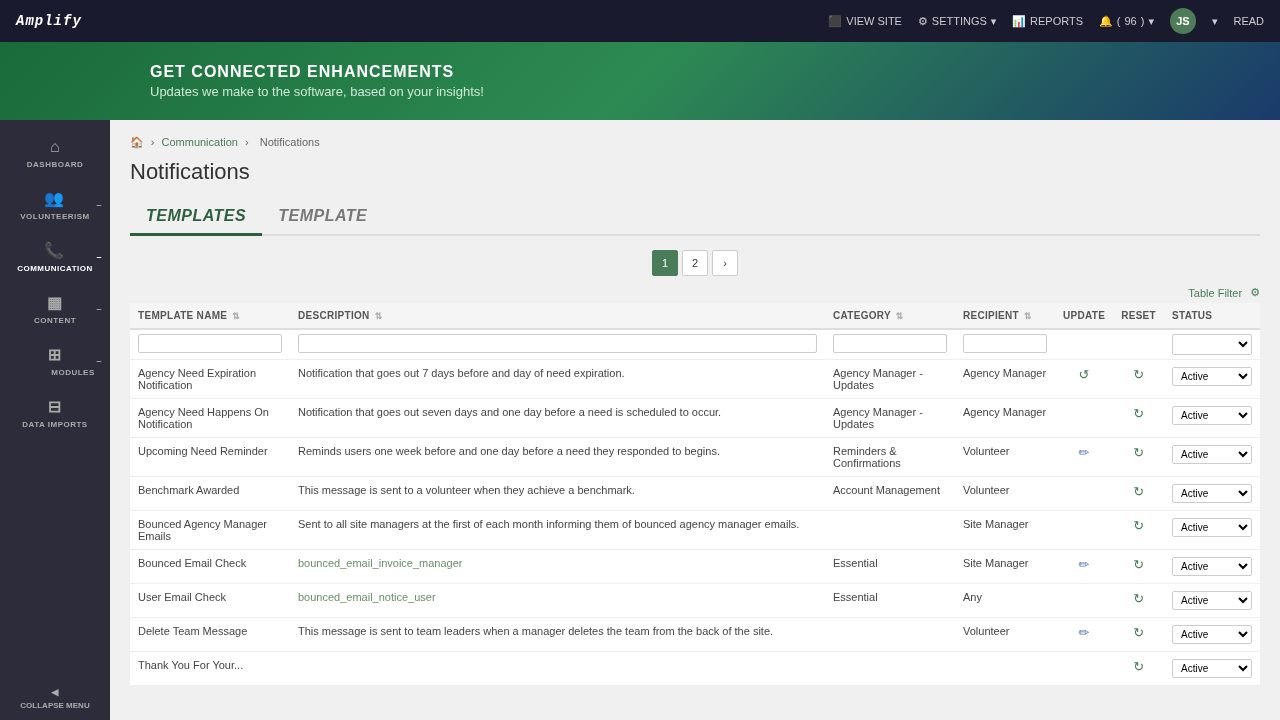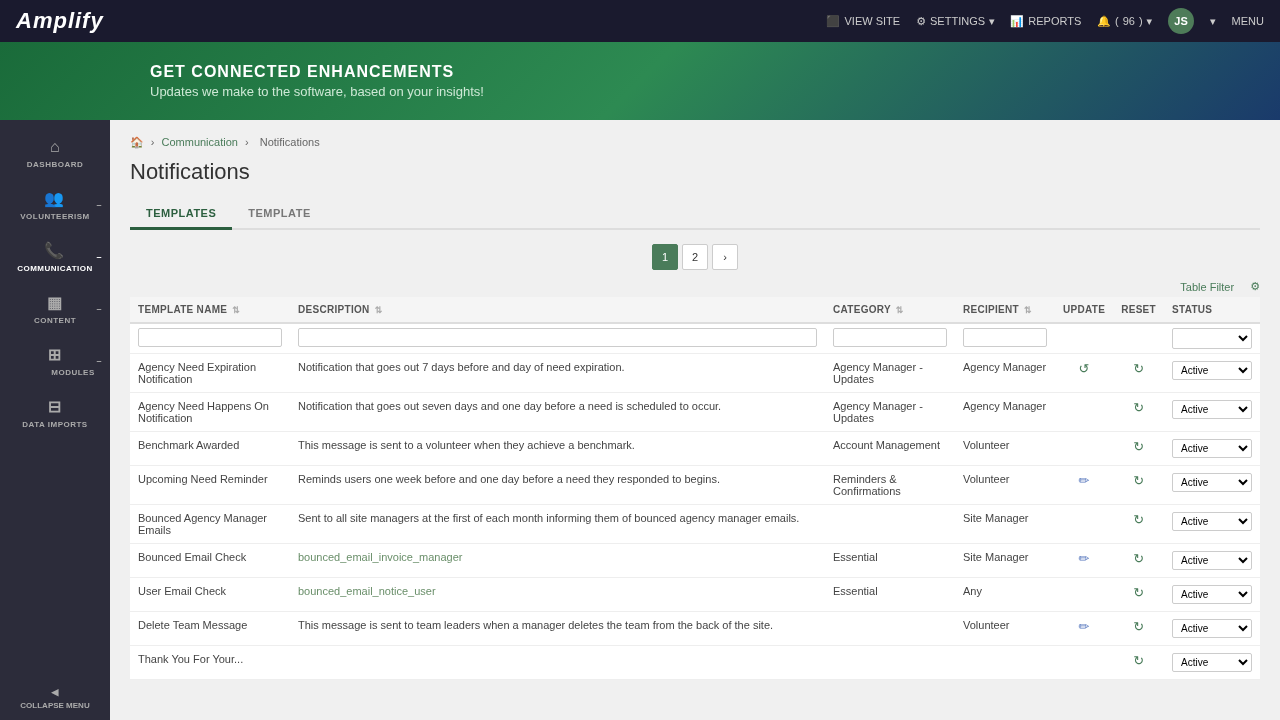--- a/index.html
+++ b/index.html
@@ -9,24 +9,25 @@
     .topbar {
       background: #1a1a2e;
       height: 42px;
       display: flex;
       align-items: center;
       justify-content: space-between;
       padding: 0 16px;
     }
     .topbar-logo {
       color: #fff;
-      font-size: 22px;
+      font-size: 14px;
       font-style: italic;
       font-weight: bold;
       letter-spacing: 1px;
+      font-family: Liberation Mono, monospace;
     }
     .topbar-right {
       display: flex;
       align-items: center;
       gap: 16px;
     }
     .topbar-item {
       color: #ccc;
       font-size: 11px;
       display: flex;
@@ -163,27 +164,28 @@
     }
 
     
     .tabs {
       display: flex;
       border-bottom: 2px solid #ddd;
       margin-bottom: 14px;
     }
     .tab {
       padding: 8px 16px;
-      font-size: 11px;
+      font-size: 16px;
       font-weight: bold;
       color: #777;
       cursor: pointer;
       letter-spacing: 0.5px;
       border-bottom: 3px solid transparent;
       margin-bottom: -2px;
+      font-style: italic;
     }
     .tab.active {
       color: #2c5f3f;
       border-bottom: 3px solid #2c5f3f;
     }
 
     
     .pagination {
       display: flex;
       align-items: center;
@@ -211,21 +213,21 @@
       display: flex;
       justify-content: flex-end;
       margin-bottom: 4px;
     }
     .table-filter-btn {
       font-size: 11px;
       color: #4a7c5a;
       cursor: pointer;
       display: flex;
       align-items: center;
-      gap: 16px;
+      gap: 8px;
     }
 
     
     .data-table {
       width: 100%;
       border-collapse: collapse;
       font-size: 11px;
       background: #fff;
     }
     .data-table th {
@@ -305,21 +307,21 @@
       <span>(</span>
         <span>96</span>
         <span>)</span>
       <span>▾</span>
     </div>
     <div class="topbar-avatar">
       <span>JS</span>
     </div>
     <span class="topbar-item">▾</span>
     <div class="topbar-item">
-      <span>MENU</span>
+      <span>READ</span>
     </div>
   </div>
 </div>
 
 <div class="banner">
   <div class="banner-text">
     <h2>GET CONNECTED ENHANCEMENTS</h2>
     <p>Updates we make to the software, based on your insights!</p>
   </div>
 </div>
@@ -434,38 +436,38 @@
           <tr>
             <td>Agency Need Happens On Notification</td>
             <td>Notification that goes out seven days and one day before a need is scheduled to occur.</td>
             <td>Agency Manager - Updates</td>
             <td>Agency Manager</td>
             <td style="text-align:center;"></td>
             <td style="text-align:center;"><span class="action-icon">↻</span></td>
             <td><select class="status-select"><option>Active</option><option>Inactive</option></select></td>
           </tr>
           <tr>
+            <td>Upcoming Need Reminder</td>
+            <td>Reminds users one week before and one day before a need they responded to begins.</td>
+            <td>Reminders &amp; Confirmations</td>
+            <td>Volunteer</td>
+            <td style="text-align:center;"><span class="action-icon blue">✏</span></td>
+            <td style="text-align:center;"><span class="action-icon">↻</span></td>
+            <td><select class="status-select"><option>Active</option><option>Inactive</option></select></td>
+          </tr>
+          <tr>
             <td>Benchmark Awarded</td>
             <td>This message is sent to a volunteer when they achieve a benchmark.</td>
             <td>Account Management</td>
             <td>Volunteer</td>
             <td style="text-align:center;"></td>
             <td style="text-align:center;"><span class="action-icon">↻</span></td>
             <td><select class="status-select"><option>Active</option><option>Inactive</option></select></td>
           </tr>
           <tr>
-            <td>Upcoming Need Reminder</td>
-            <td>Reminds users one week before and one day before a need they responded to begins.</td>
-            <td>Reminders &amp; Confirmations</td>
-            <td>Volunteer</td>
-            <td style="text-align:center;"><span class="action-icon blue">✏</span></td>
-            <td style="text-align:center;"><span class="action-icon">↻</span></td>
-            <td><select class="status-select"><option>Active</option><option>Inactive</option></select></td>
-          </tr>
-          <tr>
             <td>Bounced Agency Manager Emails</td>
             <td>Sent to all site managers at the first of each month informing them of bounced agency manager emails.</td>
             <td></td>
             <td>Site Manager</td>
             <td style="text-align:center;"></td>
             <td style="text-align:center;"><span class="action-icon">↻</span></td>
             <td><select class="status-select"><option>Active</option><option>Inactive</option></select></td>
           </tr>
           <tr>
             <td>Bounced Email Check</td>

